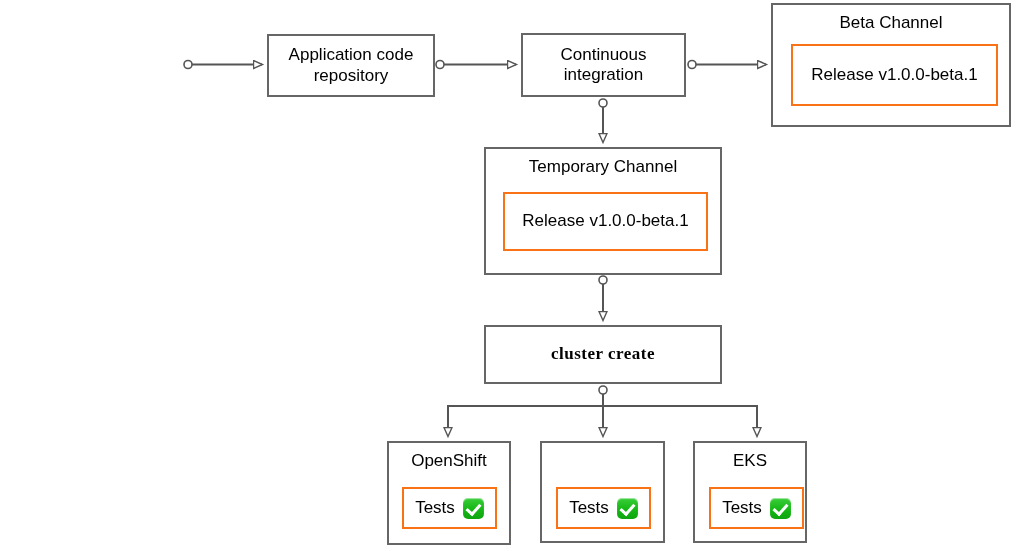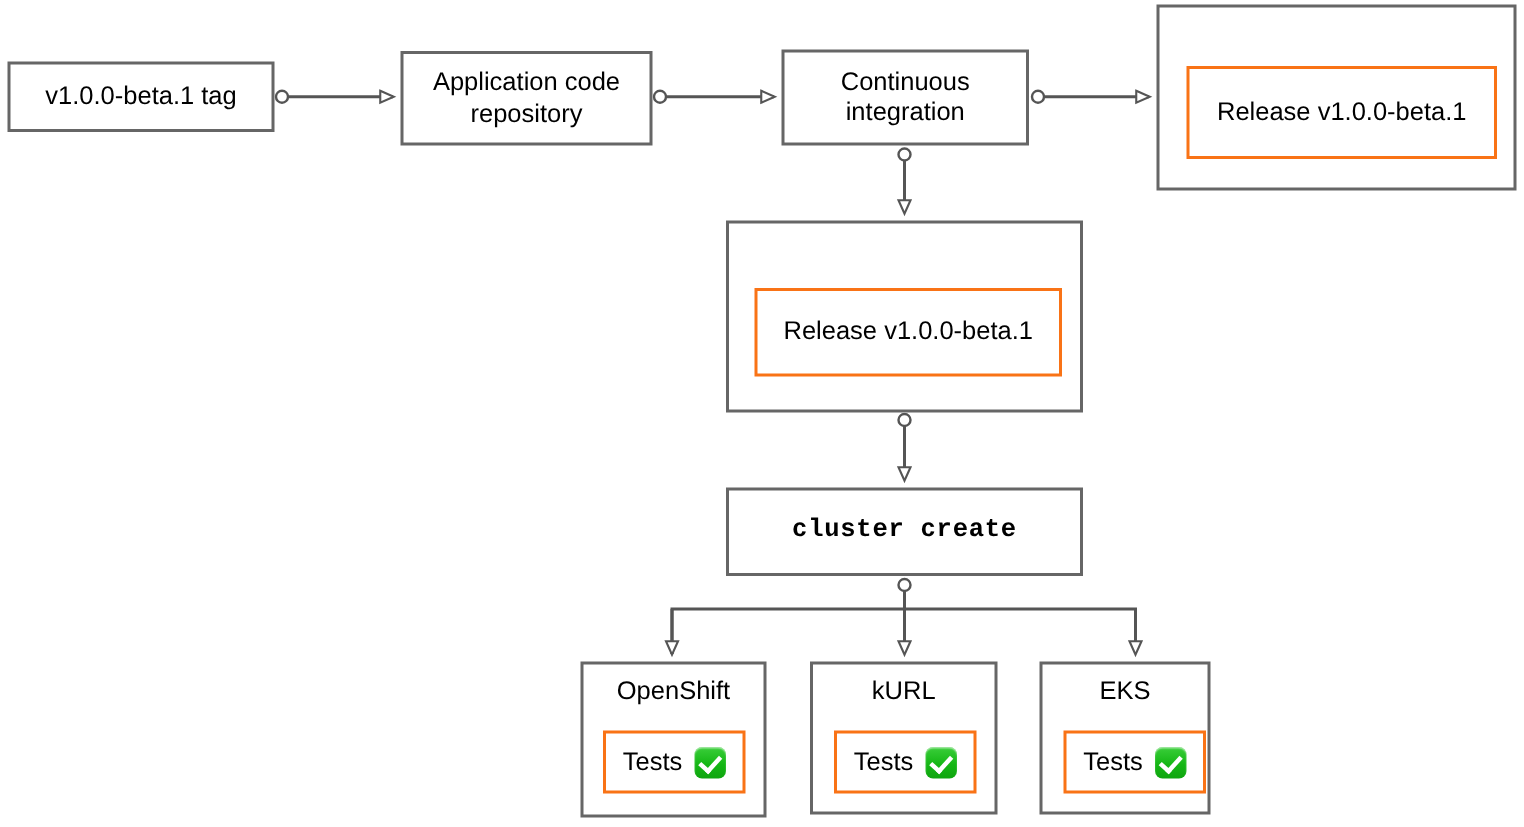--- a/index.html
+++ b/index.html
@@ -58,21 +58,21 @@
     border: 2px solid #f97316;
     background: #ffffff;
     display: flex;
     align-items: center;
     justify-content: center;
     font-size: 17px;
     color: #000000;
     white-space: nowrap;
   }
   .mono {
-    font-family: Liberation Mono, monospace;
+    font-family: Liberation Serif, serif;
     font-weight: bold;
     font-size: 17px;
     letter-spacing: 0.5px;
   }
   .tests-row {
     display: flex;
     align-items: center;
     justify-content: center;
     gap: 8px;
   }
@@ -143,62 +143,60 @@
         <circle cx="603" cy="390" r="4" fill="#ffffff" stroke="#555555" stroke-width="1.6"></circle>
         <path d="M603,394 L603,406 L448,406 L448,436"></path>
         <path d="M603,406 L757,406 L757,436"></path>
         <line x1="603" y1="406" x2="603" y2="436" marker-end="url(#arrow)"></line>
         <line x1="448" y1="406" x2="448" y2="436" marker-end="url(#arrow)"></line>
         <line x1="757" y1="406" x2="757" y2="436" marker-end="url(#arrow)"></line>
       </g>
     </g>
   </svg>
 
-  <div class="node" style="left:5px; top:41px; width:178px; height:47px;">
-    <span class="label-2line">v1.0.0-beta.1 tag</span>
-  </div>
 
   <div class="node" style="left:521px; top:33px; width:165px; height:64px;">
     <span class="label-2line">Continuous
 integration</span>
   </div>
 
   <div class="node" style="left:267px; top:34px; width:168px; height:63px;">
     <span class="label-2line">Application code
 repository</span>
   </div>
 
   <div class="node container" style="left:771px; top:3px; width:240px; height:124px;">
+    <div class="container-title">Beta Channel</div>
     <div class="inner-node" style="left:18px; top:39px; width:207px; height:62px;">
       <span>Release v1.0.0-beta.1</span>
     </div>
   </div>
 
   <div class="node container" style="left:484px; top:147px; width:238px; height:128px;">
+    <div class="container-title">Temporary Channel</div>
     <div class="inner-node" style="left:17px; top:43px; width:205px; height:59px;">
       <span>Release v1.0.0-beta.1</span>
     </div>
   </div>
 
   <div class="node" style="left:484px; top:325px; width:238px; height:59px;">
     <span class="mono">cluster create</span>
   </div>
 
   <div class="node container" style="left:387px; top:441px; width:124px; height:104px;">
     <div class="container-title">OpenShift</div>
     <div class="inner-node" style="left:13px; top:44px; width:95px; height:42px;">
       <span class="tests-row">
         <span>Tests</span>
         <span class="check-icon"></span>
       </span>
     </div>
   </div>
 
   <div class="node container" style="left:540px; top:441px; width:125px; height:102px;">
-    <div class="container-title">kURL</div>
     <div class="inner-node" style="left:14px; top:44px; width:95px; height:42px;">
       <span class="tests-row">
         <span>Tests</span>
         <span class="check-icon"></span>
       </span>
     </div>
   </div>
 
   <div class="node container" style="left:693px; top:441px; width:114px; height:102px;">
     <div class="container-title">EKS</div>

